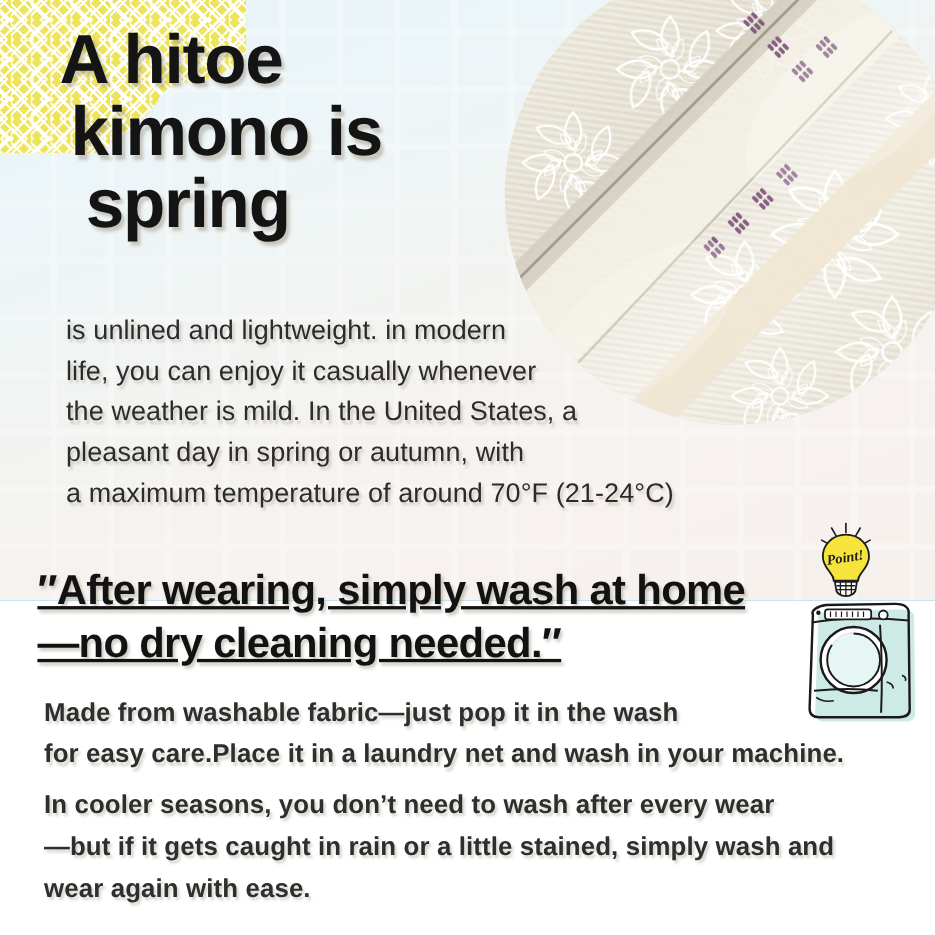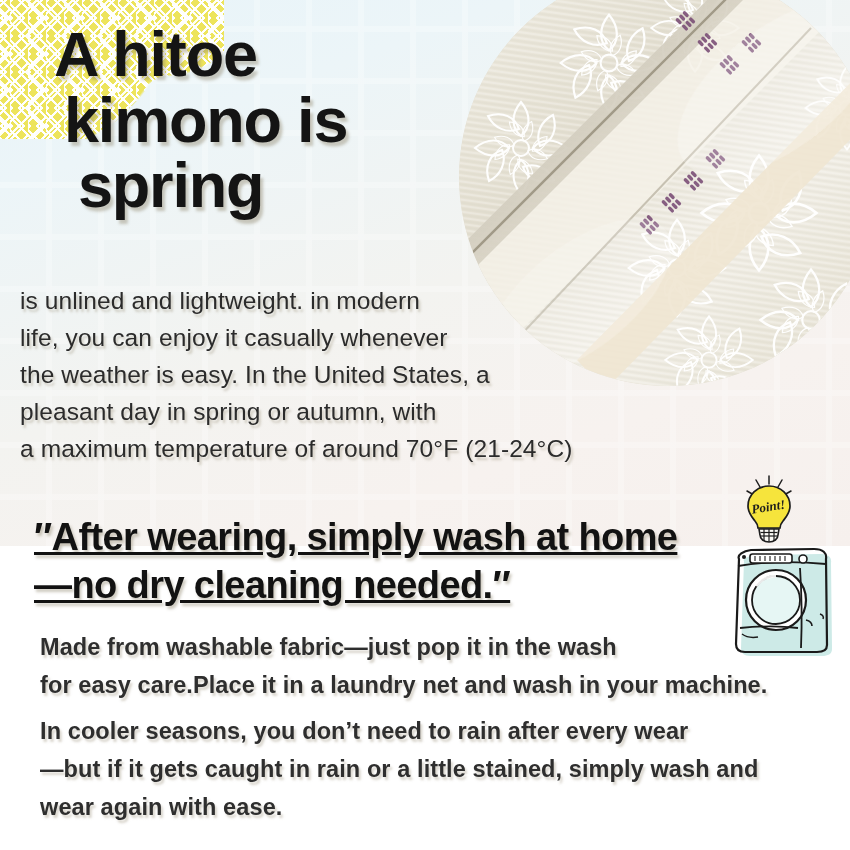--- a/index.html
+++ b/index.html
@@ -112,21 +112,21 @@
   .intro {
     position: absolute;
     left: 20px; top: 282px;
     width: 690px;
     color: #2b2b2b;
     font-size: 24.5px;
     line-height: 37px;
     letter-spacing: .1px;
     text-shadow: 2px 3px 2.5px rgba(150,140,115,.40);
   }
-  .intro span { display: block; white-space: nowrap; }
+  .intro span { display: block; white-space: nowrap; margin-left: 40px; }
 
   
   .pull-quote {
     position: absolute;
     left: 34px; top: 513px;
     width: 720px;
     color: #121212;
     font-weight: 700;
     font-size: 38px;
     line-height: 48px;
@@ -275,21 +275,21 @@
 
   <h1 class="headline">
     <span class="hl-line l1">A hitoe</span>
     <span class="hl-line l2">kimono is</span>
     <span class="hl-line l3">spring</span>
   </h1>
 
   <div class="intro">
     <span>is unlined and lightweight. in modern</span>
     <span>life,  you can enjoy it casually whenever</span>
-    <span>the weather is easy. In the United States, a</span>
+    <span>the weather is mild. In the United States, a</span>
     <span>pleasant day in spring or autumn, with</span>
     <span>a maximum temperature of around 70°F (21-24°C)</span>
   </div>
 
   <div class="bulb">
     <svg viewBox="0 0 76 72" xmlns="http://www.w3.org/2000/svg" aria-hidden="true">
       <g stroke="#1d1d1d" stroke-width="1.5" fill="none" stroke-linecap="round">
         <line x1="38" y1="2" x2="38" y2="10"></line>
         <line x1="25" y1="6" x2="29" y2="13"></line>
         <line x1="51" y1="6" x2="47" y2="13"></line>
@@ -348,19 +348,19 @@
       <path d="M18,92 C22,95 28,96 34,95" fill="none" stroke="#1a1a1a" stroke-width="1.4"></path>
     </svg>
   </div>
 
   <div class="body-copy">
     <div class="para">
       <span>Made from washable fabric—just pop it in the wash</span>
       <span>for easy care.Place it in a laundry net and wash in your machine.</span>
     </div>
     <div class="para">
-      <span>In cooler seasons, you don’t need to rain after every wear</span>
+      <span>In cooler seasons, you don’t need to wash after every wear</span>
       <span>—but if it gets caught in rain or a little stained, simply wash and</span>
       <span>wear again with ease.</span>
     </div>
   </div>
 
 </div>
 
 </body></html>

